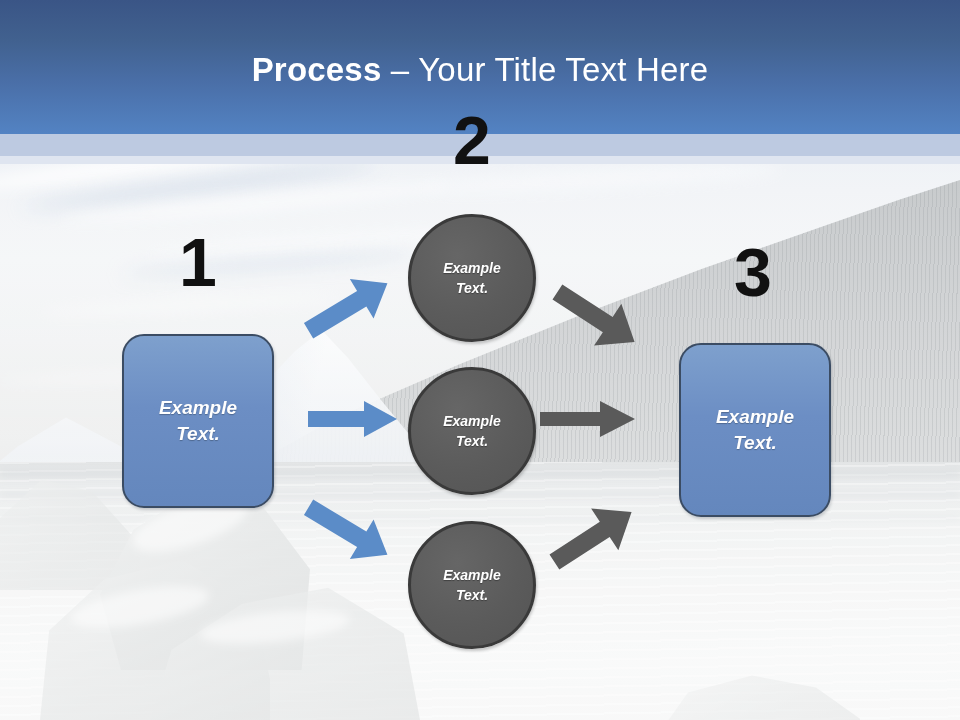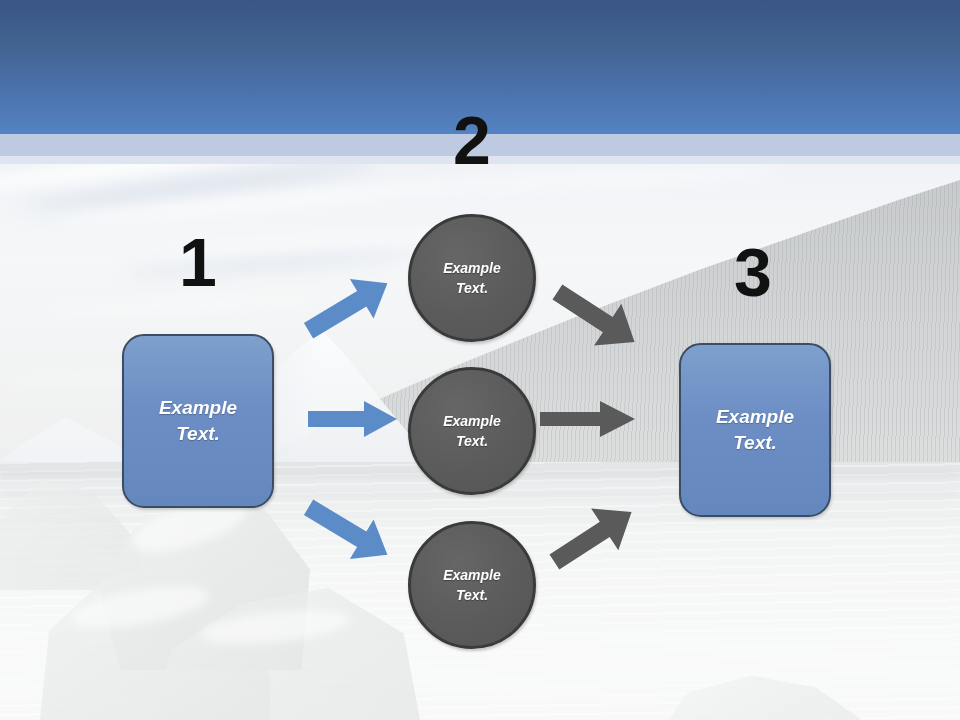--- a/index.html
+++ b/index.html
@@ -366,20 +366,23 @@
     <div class="rock-hi h2"></div>
     <div class="rock-hi h3"></div>
 
     <div class="photo-wash"></div>
   </div>
 
   <div class="header-band"></div>
   <div class="header-stripe-1"></div>
   <div class="header-stripe-2"></div>
 
+  <div class="slide-title">
+    <span class="bold">Process</span><span class="light"> – </span><span class="light">Your Title Text Here</span>
+  </div>
 
   <div class="step-number" id="step-num-1">1</div>
   <div class="step-number" id="step-num-2">2</div>
   <div class="step-number" id="step-num-3">3</div>
 
   <div class="stage-box" id="box-start">
     <div class="label">
       <span>Example</span><br>
       <span>Text.</span>
     </div>

